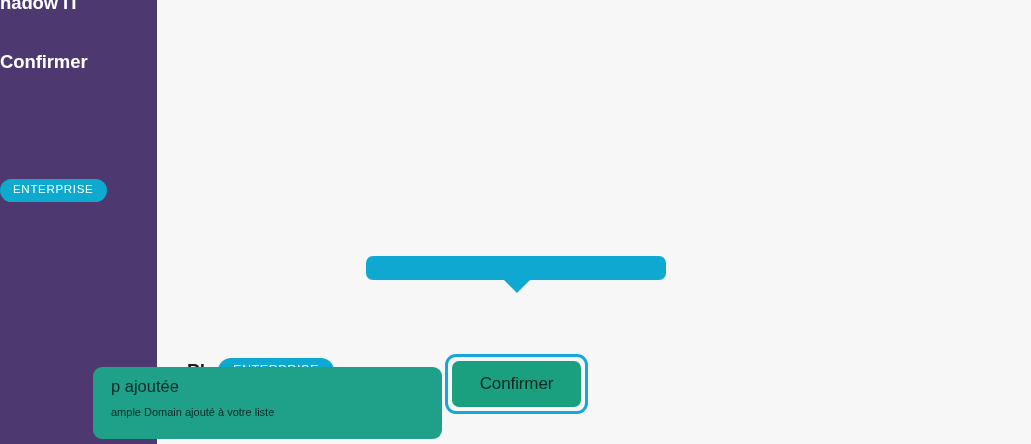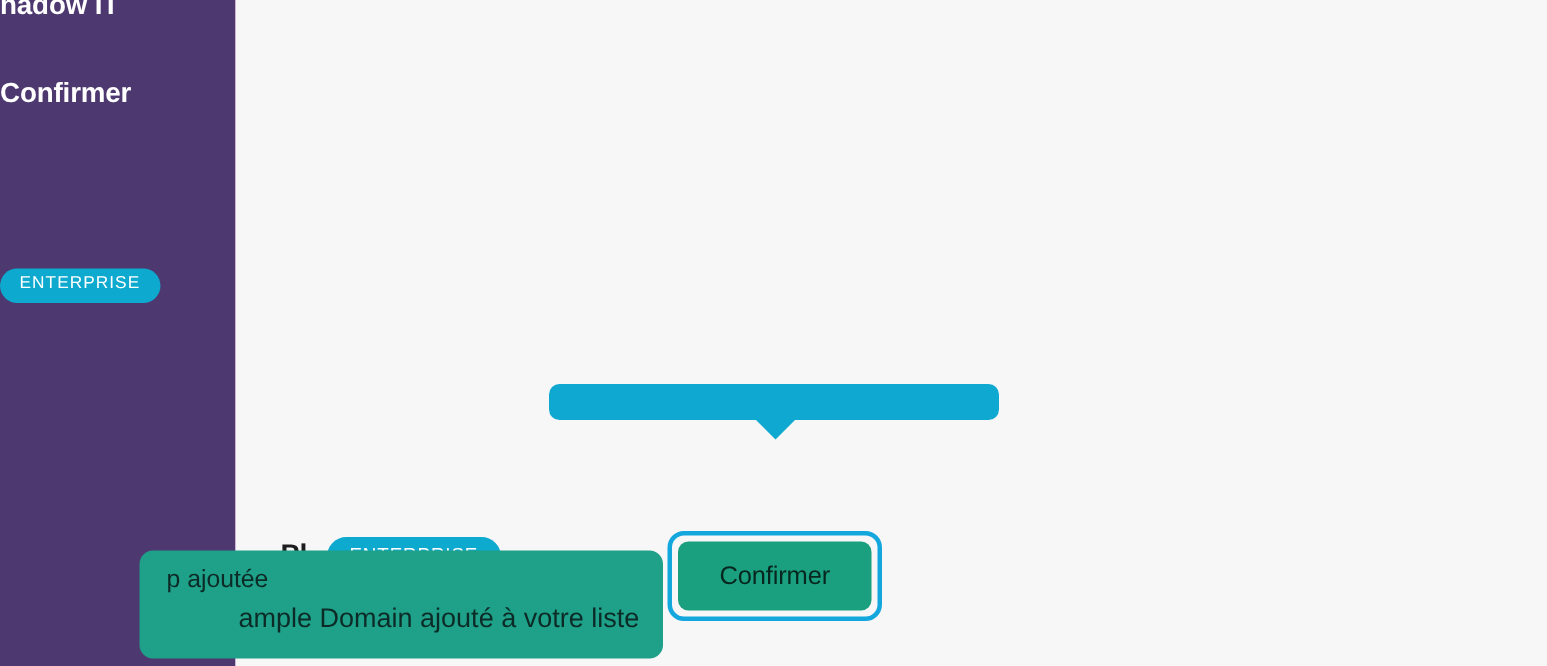--- a/index.html
+++ b/index.html
@@ -178,24 +178,23 @@
     overflow: hidden;
   }
   #toast-title {
     color: #0d2b26;
     font-size: 16.5px;
     line-height: 24px;
     white-space: nowrap;
   }
   #toast-message {
     color: #0d2b26;
-    font-size: 18px;
+    font-size: 11px;
     line-height: 28px;
     white-space: nowrap;
-    margin-left: 48px;
   }
 </style>
 </head>
 <body>
 
 <div id="page-root">
 
   <nav id="sidebar">
 
     <div class="nav-item ni0">

